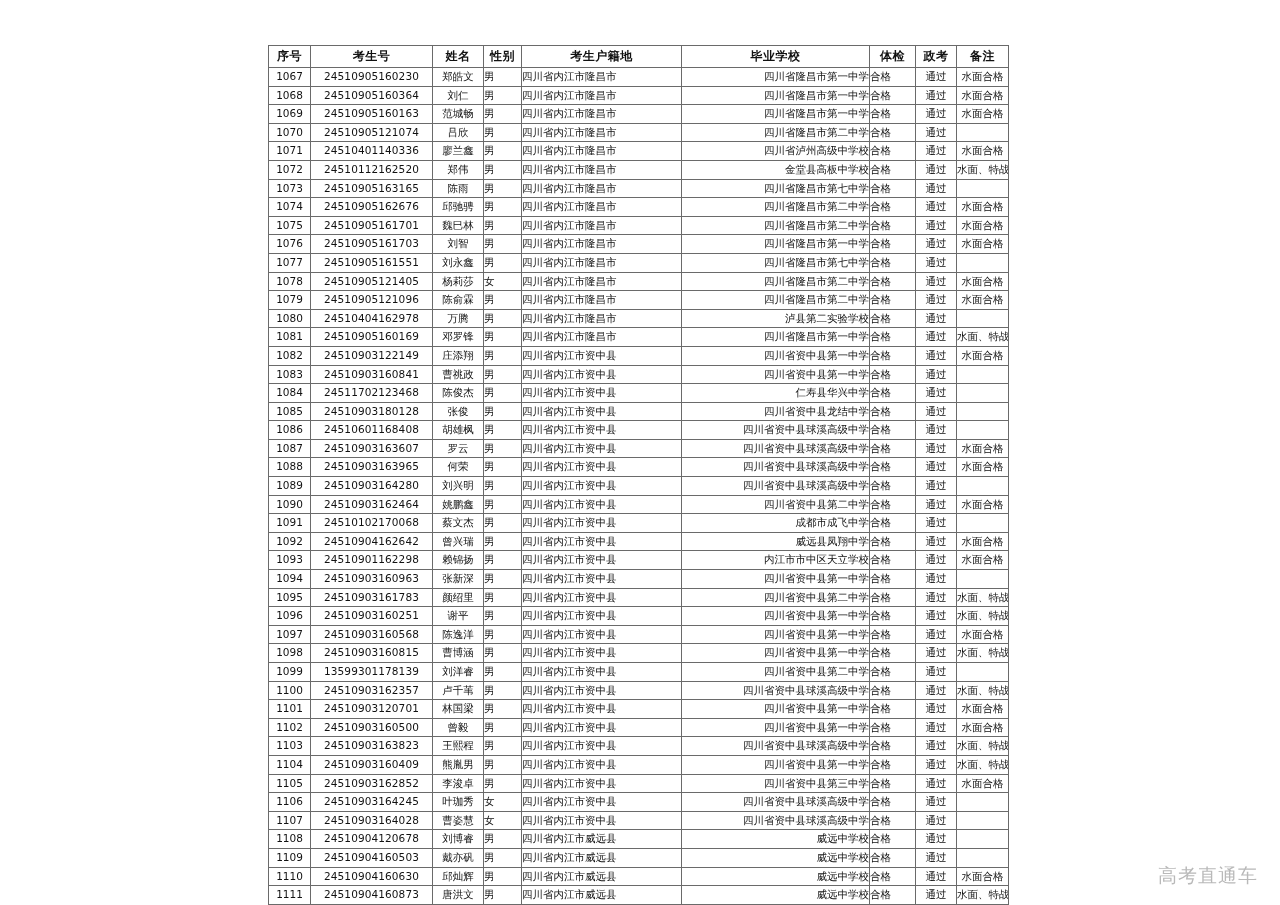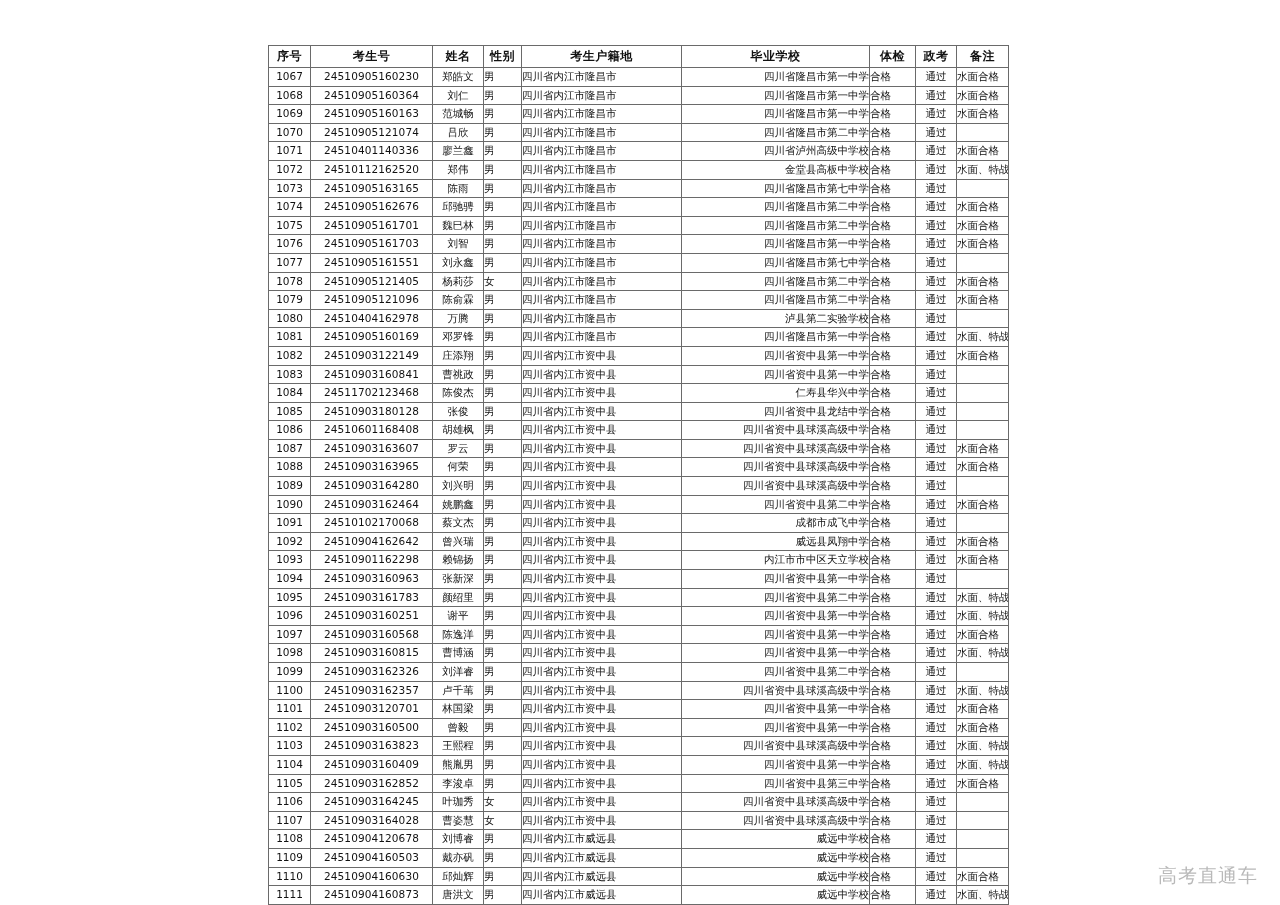--- a/index.html
+++ b/index.html
@@ -63,21 +63,21 @@
   col.c-remark { width: 52px; }
 
   td.seq    { text-align: center; font-size: 10.5px; }
   td.exam   { text-align: center; font-size: 10.5px; letter-spacing: 0.1px; margin-top: 46px; }
   td.name   { text-align: center; font-size: 10.5px; margin-left: 10px; }
   td.gender { text-align: left;  padding-left: 3px; font-size: 10.5px; }
   td.domic  { text-align: left;  padding-left: 3px; font-size: 10.5px; }
   td.school { text-align: right;  padding-left: 4px; font-size: 10.5px; }
   td.phys   { font-size: 10.5px; }
   td.pol    { text-align: center; font-size: 10.5px; }
-  td.remark { font-size: 10px; }
+  td.remark { text-align: center; font-size: 10px; }
 
   #watermark {
     position: absolute;
     right: 22px;
     bottom: 16px;
     font-size: 19px;
     color: #b9b9b9;
     letter-spacing: 1px;
     font-family: "DejaVu Sans", "Liberation Sans", sans-serif;
     user-select: none;
@@ -460,21 +460,21 @@
           <td class="name">曹博涵</td>
           <td class="gender">男</td>
           <td class="domic">四川省内江市资中县</td>
           <td class="school">四川省资中县第一中学</td>
           <td class="phys">合格</td>
           <td class="pol">通过</td>
           <td class="remark">水面、特战合格</td>
         </tr>
         <tr>
           <td class="seq">1099</td>
-          <td class="exam">24510903162326</td>
+          <td class="exam">13599301178139</td>
           <td class="name">刘洋睿</td>
           <td class="gender">男</td>
           <td class="domic">四川省内江市资中县</td>
           <td class="school">四川省资中县第二中学</td>
           <td class="phys">合格</td>
           <td class="pol">通过</td>
           <td class="remark"></td>
         </tr>
         <tr>
           <td class="seq">1100</td>

